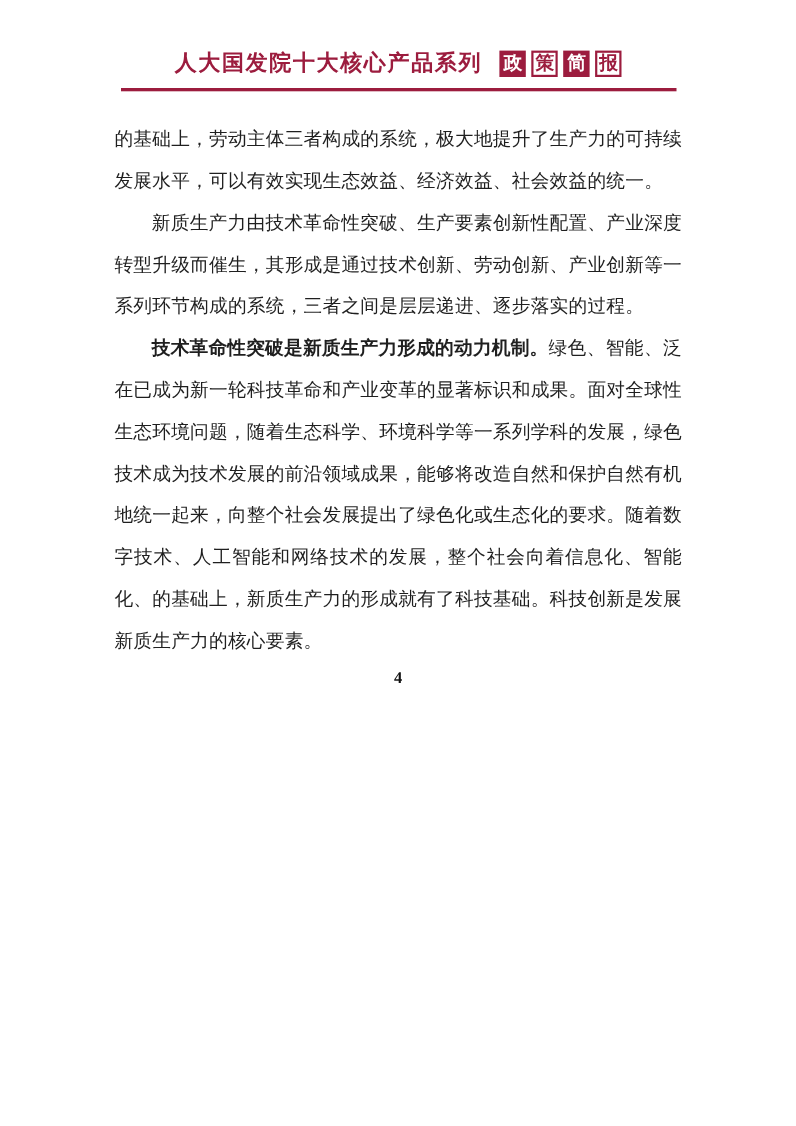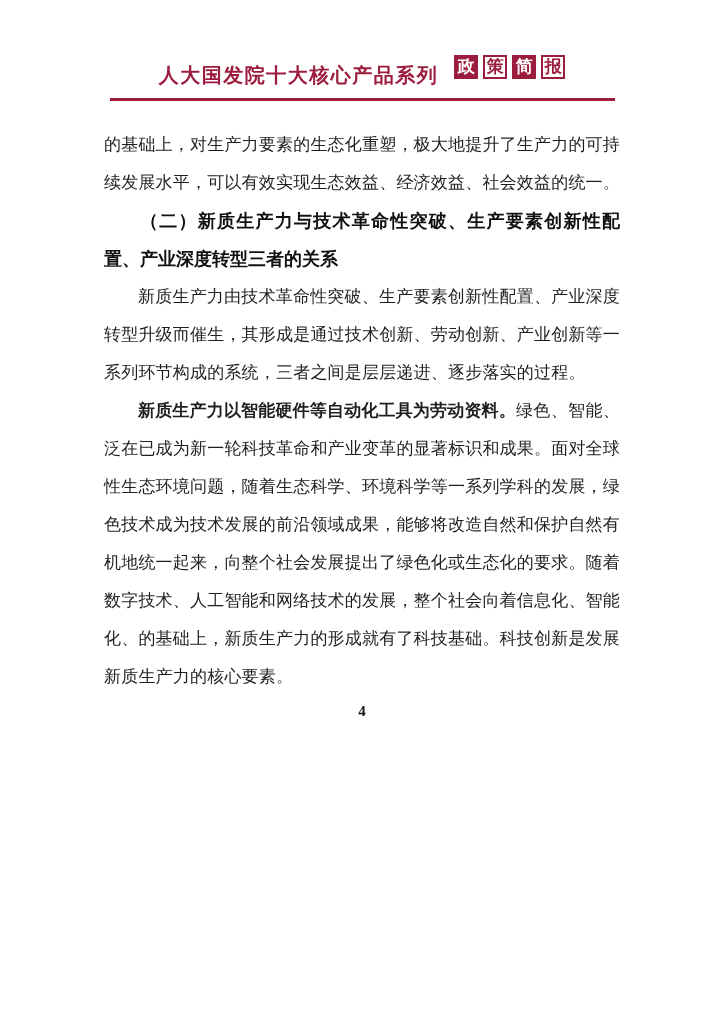--- a/index.html
+++ b/index.html
@@ -31,21 +31,20 @@
     justify-content: center;
     align-items: center;
     gap: 16px;
   }
   .header-title {
     color: var(--accent);
     font-weight: bold;
     font-size: 20px;
     letter-spacing: 1.5px;
     white-space: nowrap;
-    margin-top: 18px;
   }
   .badges { display: inline-flex; gap: 5px; }
   .badge {
     width: 24px;
     height: 24px;
     box-sizing: border-box;
     display: inline-flex;
     align-items: center;
     justify-content: center;
     font-size: 17px;
@@ -123,27 +122,26 @@
         <span class="badge" data-style="outlined">策</span>
         <span class="badge" data-style="filled">简</span>
         <span class="badge" data-style="outlined">报</span>
       </span>
     </div>
     <div class="header-rule"></div>
   </header>
 
   <main class="document-body">
 
-    <p class="body-para no-indent">的基础上，对生产力要素的生态化重塑，极大地提升了生产力的可持续发展水平，可以有效实现生态效益、经济效益、社会效益的统一。</p>
+    <p class="body-para no-indent">的基础上，劳动主体三者构成的系统，极大地提升了生产力的可持续发展水平，可以有效实现生态效益、经济效益、社会效益的统一。</p>
 
-    <h2 class="section-heading">（二）新质生产力与技术革命性突破、生产要素创新性配置、产业深度转型三者的关系</h2>
 
     <p class="body-para">新质生产力由技术革命性突破、生产要素创新性配置、产业深度转型升级而催生，其形成是通过技术创新、劳动创新、产业创新等一系列环节构成的系统，三者之间是层层递进、逐步落实的过程。</p>
 
-    <p class="body-para"><span class="lead-bold">新质生产力以智能硬件等自动化工具为劳动资料。</span><span>绿色、智能、泛在已成为新一轮科技革命和产业变革的显著标识和成果。面对全球性生态环境问题，随着生态科学、环境科学等一系列学科的发展，绿色技术成为技术发展的前沿领域成果，能够将改造自然和保护自然有机地统一起来，向整个社会发展提出了绿色化或生态化的要求。随着数字技术、人工智能和网络技术的发展，整个社会向着信息化、智能化、的基础上，新质生产力的形成就有了科技基础。科技创新是发展新质生产力的核心要素。</span></p>
+    <p class="body-para"><span class="lead-bold">技术革命性突破是新质生产力形成的动力机制。</span><span>绿色、智能、泛在已成为新一轮科技革命和产业变革的显著标识和成果。面对全球性生态环境问题，随着生态科学、环境科学等一系列学科的发展，绿色技术成为技术发展的前沿领域成果，能够将改造自然和保护自然有机地统一起来，向整个社会发展提出了绿色化或生态化的要求。随着数字技术、人工智能和网络技术的发展，整个社会向着信息化、智能化、的基础上，新质生产力的形成就有了科技基础。科技创新是发展新质生产力的核心要素。</span></p>
 
 
   </main>
 
   <footer class="page-footer">
     <span class="page-number">4</span>
   </footer>
 
 </div>
 

